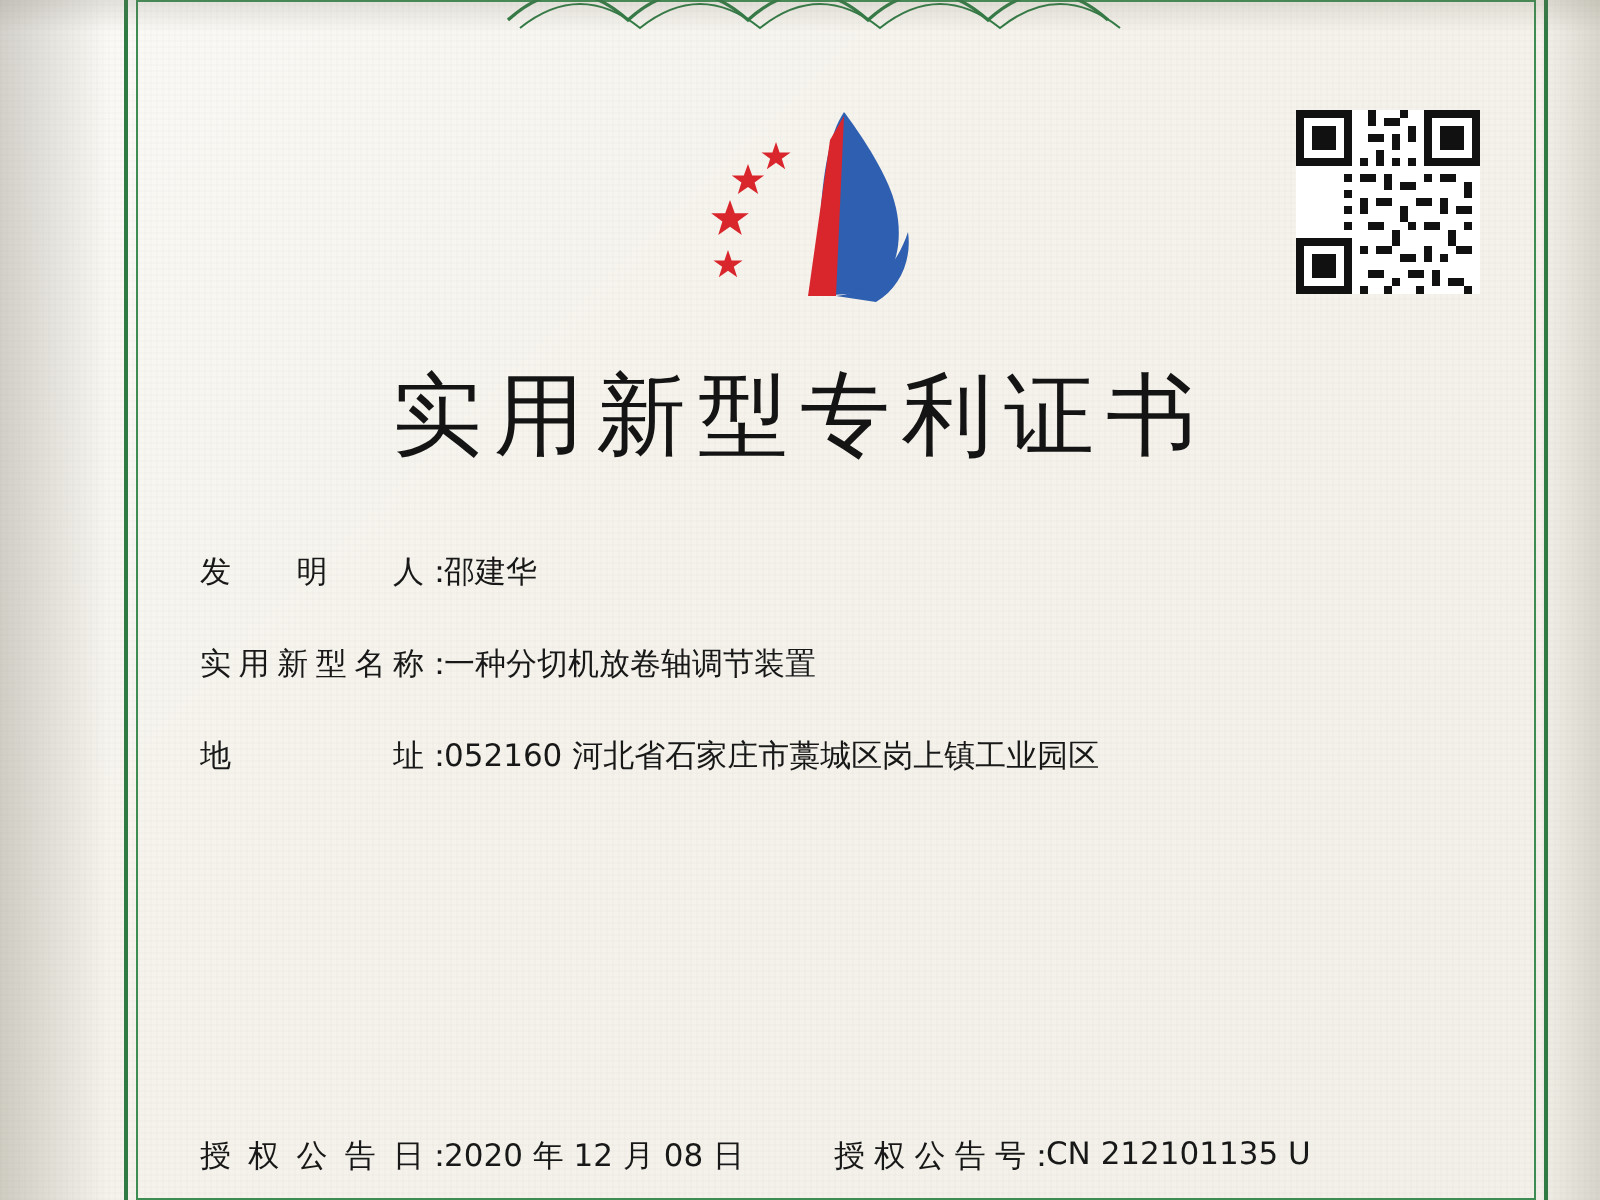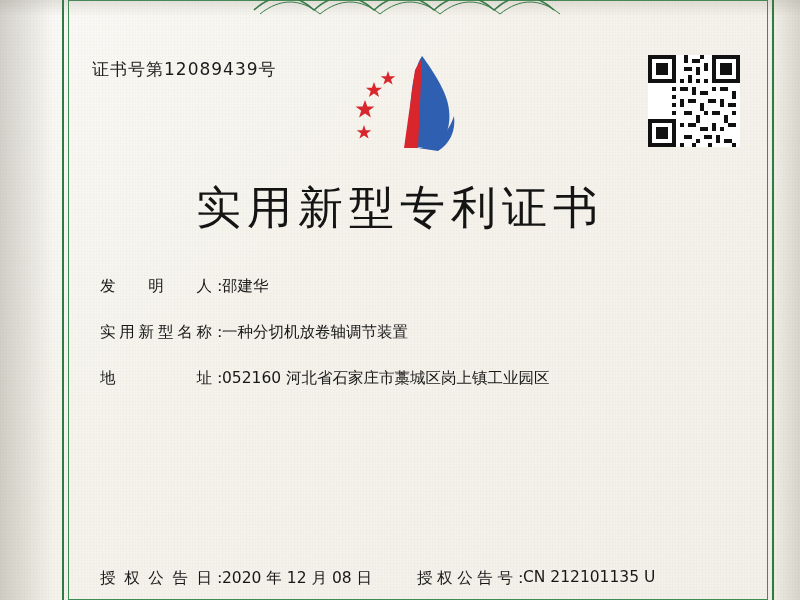--- a/index.html
+++ b/index.html
@@ -192,21 +192,20 @@
 
   <div class="ornament-top">
     <svg width="320" height="26" viewBox="0 0 320 26">
       <g fill="none" stroke="#2f7a43" stroke-width="1.6">
         <path d="M4 20 C 24 2, 44 2, 64 20 C 84 2, 104 2, 124 20 C 144 2, 164 2, 184 20 C 204 2, 224 2, 244 20 C 264 2, 284 2, 304 20"></path>
         <path d="M10 24 C 30 8, 50 8, 70 24 C 90 8, 110 8, 130 24 C 150 8, 170 8, 190 24 C 210 8, 230 8, 250 24 C 270 8, 290 8, 310 24" stroke-width="1"></path>
       </g>
     </svg>
   </div>
 
-  <div class="cert-number">证书号第12089439号</div>
 
   <div class="logo">
     <svg width="120" height="105" viewBox="0 0 120 105">
 
       <g fill="#d9262c">
         <polygon points="13,48 15.4,54.6 22.4,54.6 16.8,58.8 18.9,65.5 13,61.4 7.1,65.5 9.2,58.8 3.6,54.6 10.6,54.6"></polygon>
         <polygon points="22,30 24.1,35.7 30.1,35.7 25.3,39.3 27.1,45 22,41.5 16.9,45 18.7,39.3 13.9,35.7 19.9,35.7"></polygon>
         <polygon points="36,19 37.8,24.2 43.3,24.2 38.9,27.4 40.6,32.6 36,29.4 31.4,32.6 33.1,27.4 28.7,24.2 34.2,24.2"></polygon>
         <polygon points="12,73 13.8,78.2 19.3,78.2 14.9,81.4 16.6,86.6 12,83.4 7.4,86.6 9.1,81.4 4.7,78.2 10.2,78.2"></polygon>
       </g>

